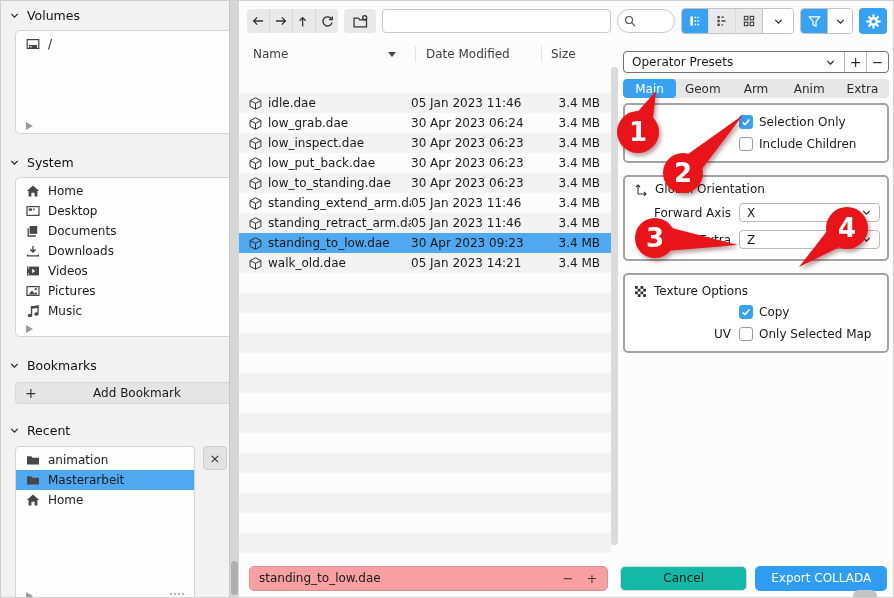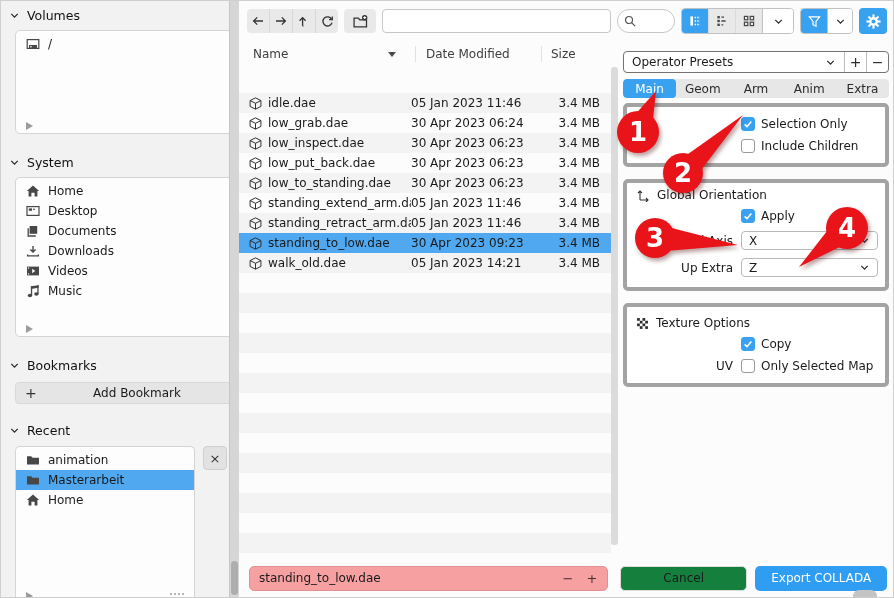--- a/index.html
+++ b/index.html
@@ -71,21 +71,21 @@
 
   
   .props{position:absolute;left:384px;top:10px;width:266px;}
   .presets{display:flex;height:20px;background:#fff;border:1px solid #737373;border-radius:4px;overflow:hidden;align-items:stretch;}
   .prmain{flex:1;display:flex;align-items:center;padding:0 8px;gap:6px;}
   .prmain .val{flex:1;}
   .prbtn{width:21px;display:flex;align-items:center;justify-content:center;border-left:1px solid #bdbdbd;font-size:14px;color:#2b2b2b;}
   .tabs{margin-top:6px;height:19px;background:#e7e7e7;border-radius:4px;display:flex;overflow:hidden;}
   .tab{flex:1;display:flex;align-items:center;justify-content:center;color:#2b2b2b;}
   .tab.active{background:var(--accent);color:#fff;border-radius:4px;}
-  .pbox{background:#fff;border:4px solid #a3a3a3;border-radius:5px;padding:6px 0;}
+  .pbox{background:#fff;border:2px solid #a3a3a3;border-radius:5px;padding:6px 0;}
   .box1{margin-top:5px;}
   .box2{margin-top:12px;padding-top:2px;}
   .box3{margin-top:12px;}
   .phead{height:20px;display:flex;align-items:center;padding-left:9px;gap:7px;}
   .prow{height:22px;display:flex;align-items:center;}
   .selrow{height:27px;}
   .plabel{width:106px;margin-right:8px;flex:none;text-align:right;color:#1a1a1a;}
   .cb{width:14px;height:14px;box-sizing:border-box;border:1px solid #9a9a9a;border-radius:3px;background:#fff;
       display:flex;align-items:center;justify-content:center;flex:none;}
   .cb svg{display:none;width:10px;height:10px;}
@@ -96,21 +96,21 @@
           display:flex;align-items:center;padding:0 7px;margin-right:7px;}
   .select .val{flex:1;}
 
   
   .footer{position:absolute;left:0;right:0;bottom:0;height:38px;display:flex;align-items:center;padding:0 6px 0 10px;box-sizing:border-box;}
   .pill{width:360px;height:25px;box-sizing:border-box;background:#f7a0a2;border:1px solid #e18f93;border-radius:5px;
         display:flex;align-items:center;padding:0 9px;gap:12px;}
   .pill .fn{flex:1;}
   .pm{width:12px;text-align:center;color:#4a3234;font-size:13px;}
   .btn{height:25px;box-sizing:border-box;border-radius:5px;display:flex;align-items:center;justify-content:center;}
-  .cancel{margin-left:12px;width:128px;background:#15803d;border:1px solid #dcdcdc;color:#1a1a1a;}
+  .cancel{margin-left:12px;width:128px;background:#14b8a6;border:1px solid #dcdcdc;color:#1a1a1a;}
   .export{margin-left:8px;width:132px;background:#2f9df2;color:#fff;}
   .grip{position:absolute;right:16px;bottom:-7px;width:24px;height:14px;background:#c4c4c4;border-radius:6px;}
 
   
   .co{position:absolute;z-index:50;filter:drop-shadow(2px 3px 2px rgba(70,0,0,.38));}
   .co text{font-family:"DejaVu Sans","Liberation Sans",sans-serif;font-weight:bold;fill:#fff;}
 </style>
 </head>
 <body>
 
@@ -303,20 +303,26 @@
             <span>Downloads</span>
           </div>
 
           <div class="sitem">
             <svg class="ic">
               <use href="#i-videos"></use>
             </svg>
             <span>Videos</span>
           </div>
 
+          <div class="sitem">
+            <svg class="ic">
+              <use href="#i-pictures"></use>
+            </svg>
+            <span>Pictures</span>
+          </div>
 
           <div class="sitem">
             <svg class="ic">
               <use href="#i-music"></use>
             </svg>
             <span>Music</span>
           </div>
         </div>
       <div class="sfoot">
         <span class="tri"></span>
@@ -621,32 +627,20 @@
             </div>
         </div>
 
         <div class="pbox box2">
           <div class="phead">
             <svg class="ic" style="width:14px;height:14px">
                 <use href="#i-axes"></use>
               </svg>
             <span>Global Orientation</span>
           </div>
-          <div>
-
-              <div class="prow checked">
-                <span class="plabel"></span>
-                <span class="cb">
-                  <svg>
-                    <use href="#i-check"></use>
-                  </svg>
-                </span>
-                <span class="cblabel">Apply</span>
-              </div>
-            </div>
           <div class="prow selrow">
             <span class="plabel">Forward Axis</span>
             <div class="select">
               <span class="val">X</span>
               <svg class="ic" style="width:11px;height:11px">
                   <use href="#i-chev"></use>
                 </svg>
             </div>
           </div>
           <div class="prow selrow">

